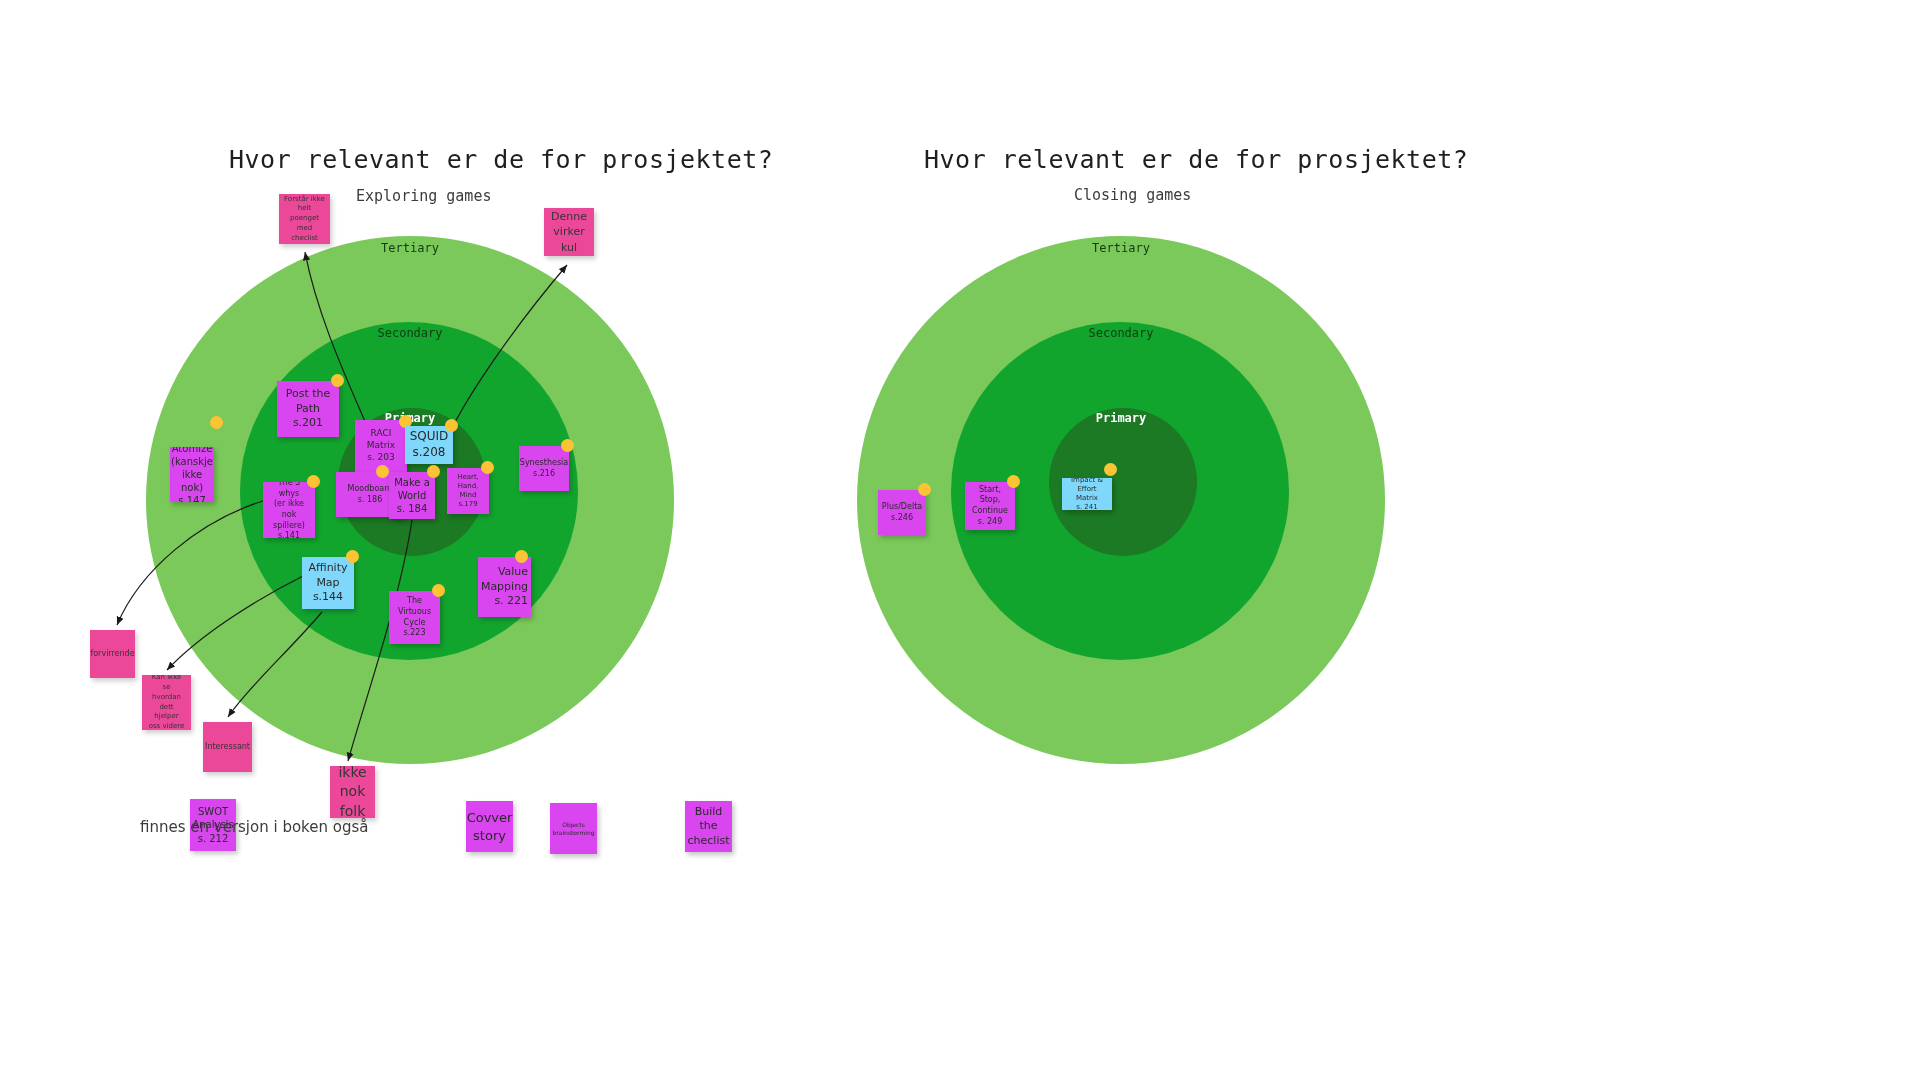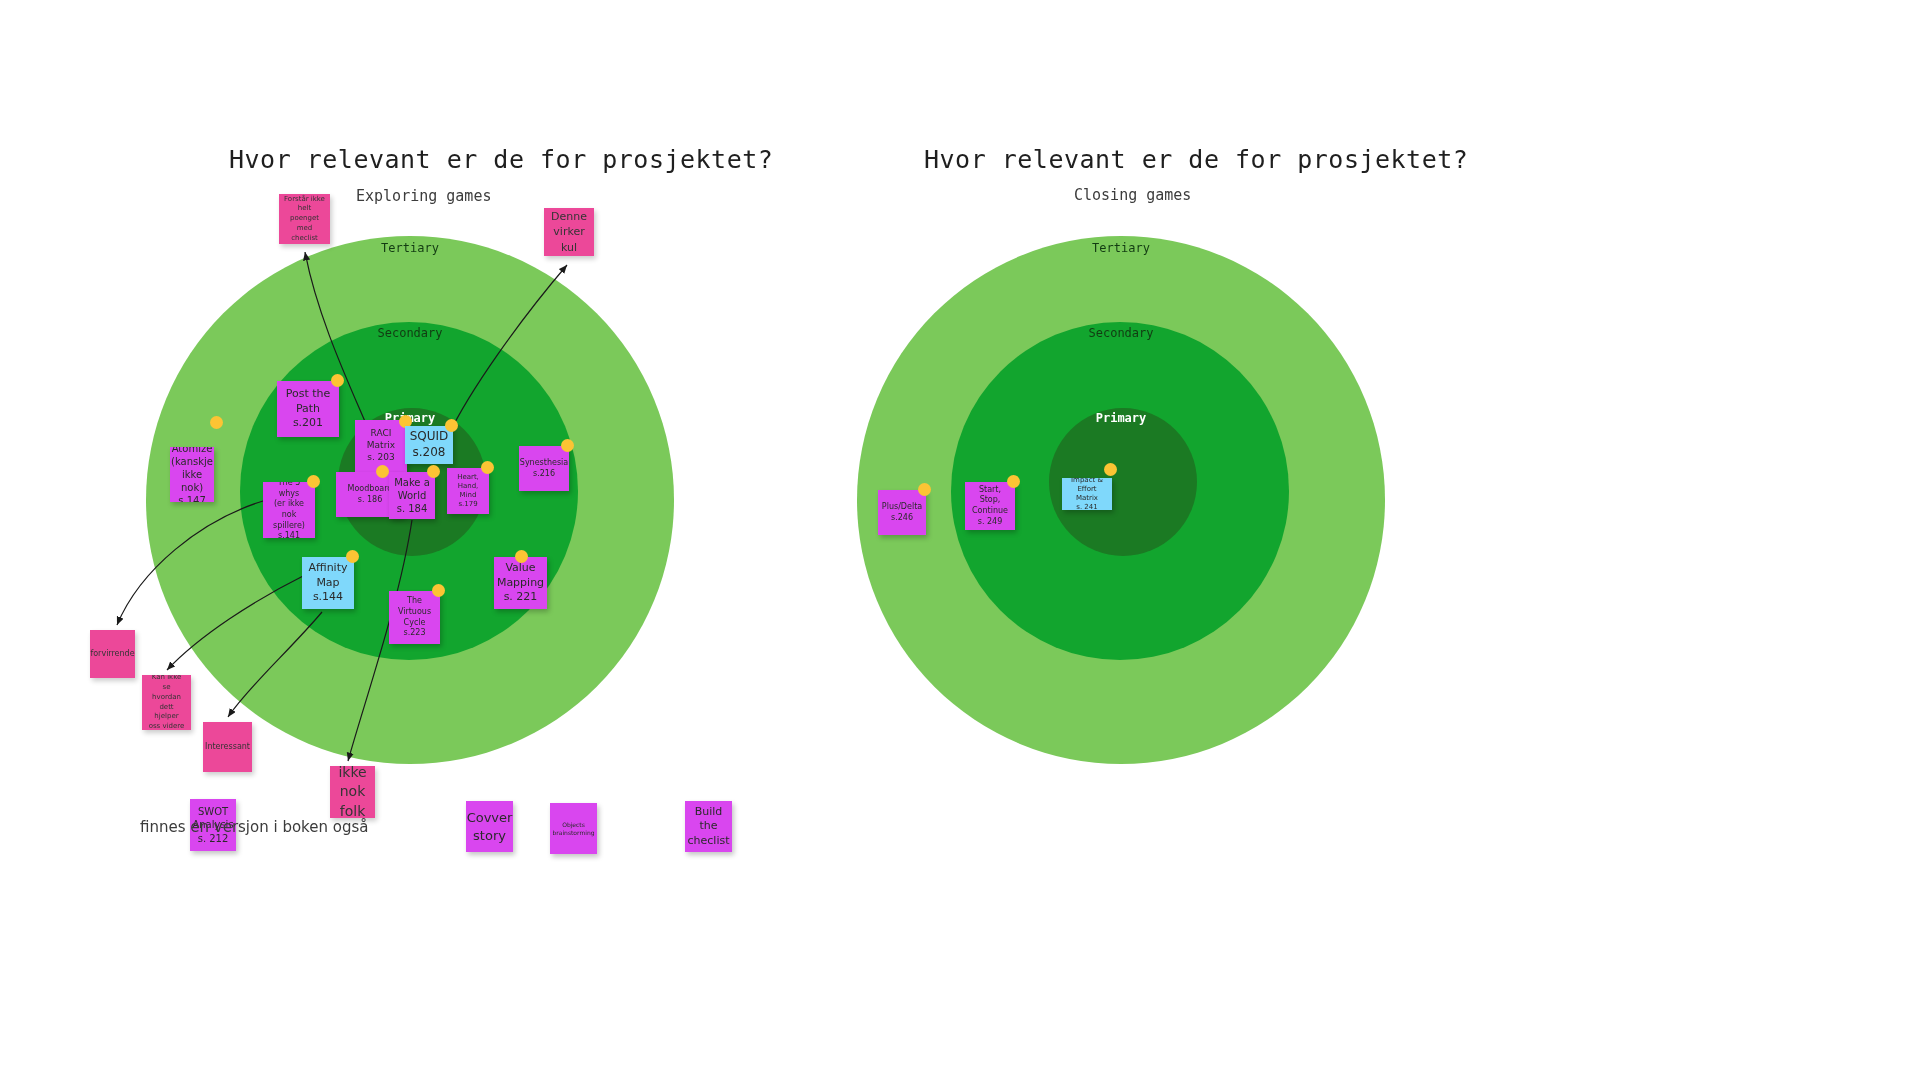--- a/index.html
+++ b/index.html
@@ -233,21 +233,21 @@
       <div class="dot" style="left: 345.5px; top: 549.5px; width: 13px; height: 13px;"></div>
       <div class="card" style="left: 389px; top: 591px; width: 51px; height: 53px; font-size: 8px;">
         <div>
           <div>The</div>
           <div>Virtuous</div>
           <div>Cycle</div>
           <div>s.223</div>
         </div>
       </div>
       <div class="dot" style="left: 431.5px; top: 583.5px; width: 13px; height: 13px;"></div>
-      <div class="card" style="left: 494px; top: 557px; width: 53px; height: 52px; font-size: 11px;">
+      <div class="card" style="left: 478px; top: 557px; width: 53px; height: 60px; font-size: 11px; text-align: right;">
         <div>
           <div>Value</div>
           <div>Mapping</div>
           <div>s. 221</div>
         </div>
       </div>
       <div class="dot" style="left: 514.5px; top: 549.5px; width: 13px; height: 13px;"></div>
       <div class="card" style="left: 170px; top: 423px; width: 44px; height: 55px; font-size: 10px; margin-top: 24px;">
         <div>
           <div>Atomize</div>

